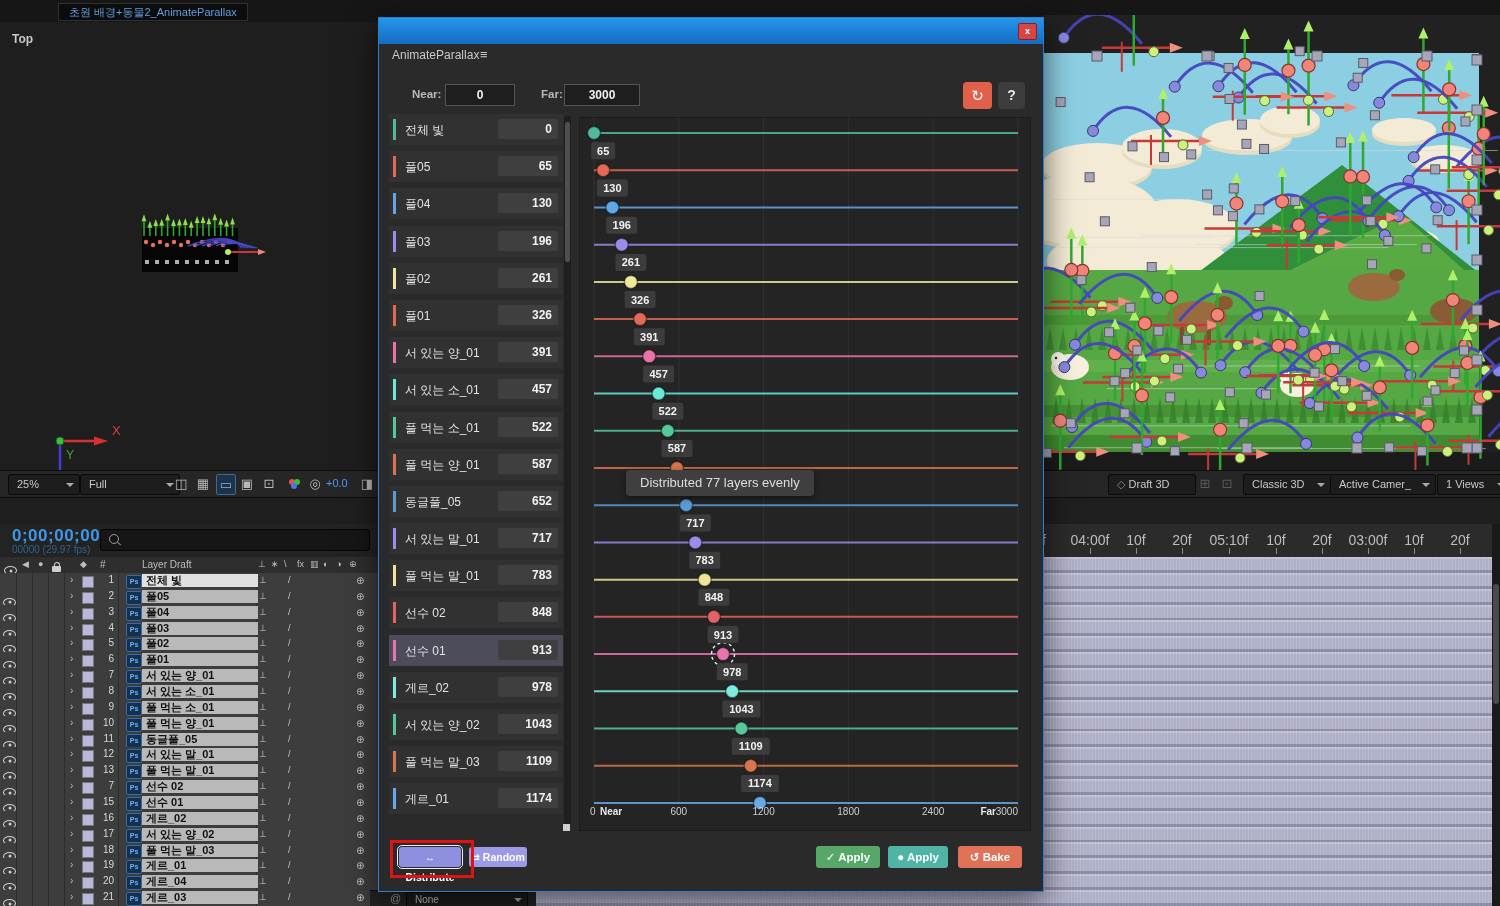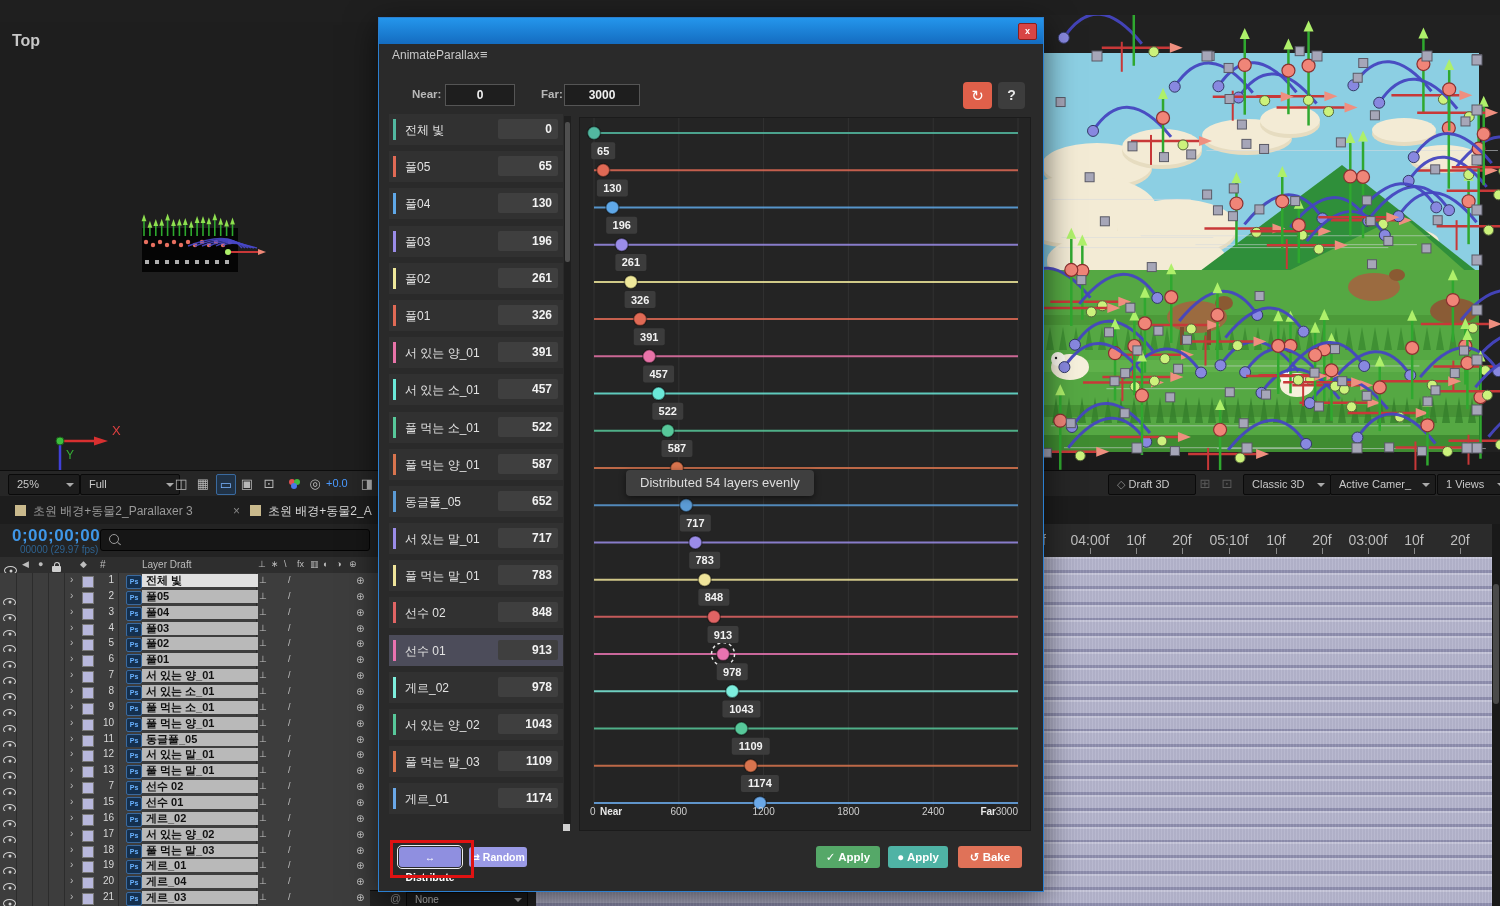--- a/index.html
+++ b/index.html
@@ -2,36 +2,36 @@
 <html><head>
 <meta charset="utf-8">
 <style>
   html,body{margin:0;padding:0;background:#101010;font-family:"Liberation Sans","DejaVu Sans",sans-serif;}
   #screen{position:relative;width:1500px;height:906px;overflow:hidden;background:#1f1f1f;}
   .abs{position:absolute;}
   
   #topbar{left:0;top:0;width:1500px;height:22px;background:#161616;border-bottom:1px solid #000;}
   #comp-tab{left:58px;top:3px;height:16px;padding:0 10px;background:#0c0c0c;border:1px solid #303030;color:#5f9fdf;font-size:11px;line-height:16px;}
   #left-viewport{left:0;top:22px;width:378px;height:448px;background:#1e1e1e;border-right:1px solid #0a0a0a;}
-  #view-label{left:12px;top:10px;color:#c8c8c8;font-size:16px;font-weight:bold;}
+  #view-label{left:12px;top:10px;color:#c8c8c8;font-size:12px;font-weight:bold;}
   
   #viewer-toolbar{left:0;top:470px;width:1500px;height:26px;background:#262626;border-top:1px solid #0d0d0d;border-bottom:1px solid #0d0d0d;}
   .dd{position:absolute;height:19px;background:#1d1d1d;border:1px solid #0a0a0a;border-radius:2px;color:#c8c8c8;font-size:11px;line-height:19px;padding:0 18px 0 8px;white-space:nowrap;overflow:hidden;}
   .chev{position:absolute;right:5px;top:8px;width:0;height:0;border-left:4px solid transparent;border-right:4px solid transparent;border-top:4px solid #aaa;}
   .tbicon{position:absolute;top:3px;width:18px;height:19px;color:#b8b8b8;font-size:13px;text-align:center;line-height:19px;}
   .tbicon.hl{background:#203246;border:1px solid #3a6a9f;color:#7ab4ff;border-radius:2px;}
   .rgbdots i{position:absolute;width:6px;height:6px;border-radius:50%;}
   
   #tl-tabrow{left:0;top:496px;width:1500px;height:28px;background:#1d1d1d;border-bottom:1px solid #0c0c0c;}
   .tltab{position:absolute;top:4px;height:24px;font-size:12px;color:#9a9a9a;line-height:22px;}
   .tltab .sq{display:inline-block;width:11px;height:11px;background:#c9b98c;margin-right:7px;vertical-align:-1px;}
   .tltab.active{color:#dcdcdc;border-bottom:2px solid #4a9aff;}
   #tl-timebar{left:0;top:524px;width:378px;height:33px;background:#232323;}
   #timecode{left:12px;top:2px;color:#3f97e8;font-size:17px;font-weight:bold;letter-spacing:.5px;}
-  #frameinfo{left:20px;top:20px;color:#2e628f;font-size:10px;}
+  #frameinfo{left:12px;top:20px;color:#2e628f;font-size:10px;}
   #searchbox{left:100px;top:5px;width:268px;height:20px;background:#161616;border:1px solid #040404;border-radius:3px;}
   .mag{position:absolute;left:8px;top:4px;width:8px;height:8px;border:1.4px solid #9a9a9a;border-radius:50%;}
   .mag:after{content:"";position:absolute;left:7px;top:8px;width:4px;height:1.4px;background:#9a9a9a;transform:rotate(40deg);}
   #ruler{left:378px;top:524px;width:1114px;height:33px;background:#2b2b2b;border-bottom:1px solid #101010;overflow:hidden;}
   .rtick{position:absolute;top:8px;color:#bdbdbd;font-size:14px;transform:translateX(-50%);}
   .rtickmark{position:absolute;top:24px;width:1px;height:6px;background:#8a8a8a;}
   #lavender{left:378px;top:557px;width:1114px;height:349px;
     background:repeating-linear-gradient(90deg,rgba(255,255,255,.05) 0 1px,rgba(0,0,0,.03) 1px 3px),
                repeating-linear-gradient(180deg,#c6c6da 0 2px,#b5b5cd 2px 13px,#8e8eae 13px 15.86px);}
   #rscroll{left:1492px;top:524px;width:8px;height:382px;background:#191919;}
@@ -80,20 +80,23 @@
   #btn-reset{left:579px;top:828px;width:64px;height:22px;background:#e07258;font-size:11.5px;line-height:22px;}
   #annotate{left:390px;top:840px;width:78px;height:32px;border:3px solid #e01212;z-index:60;}
   #dialog{z-index:40;}
   #annotate{position:absolute;}
 </style>
 </head>
 <body>
 
 <div id="screen">
 
+  <div class="abs" id="topbar">
+    <div class="abs" id="comp-tab">초원 배경+동물2_AnimateParallax</div>
+  </div>
 
   <div class="abs" id="left-viewport">
     <div class="abs" id="view-label">Top</div>
     <svg class="abs" id="ministrip" width="150" height="80" style="left:130px;top:178px">
         <rect x="12" y="28" width="96" height="44" fill="#050505"></rect>
         <line x1="14" y1="36" x2="14" y2="21.329937214031816" stroke="#2da82d" stroke-width="1.6"></line>
           <polygon points="11.6,21.329937214031816 16.4,21.329937214031816 14,14.329937214031816" fill="#8ee050"></polygon>
         <line x1="19.9" y1="36" x2="19.9" y2="27.85264252498746" stroke="#2da82d" stroke-width="1.6"></line>
           <polygon points="17.5,27.85264252498746 22.299999999999997,27.85264252498746 19.9,20.85264252498746" fill="#8ee050"></polygon>
         <line x1="25.8" y1="36" x2="25.8" y2="25.910360967740417" stroke="#2da82d" stroke-width="1.6"></line>
@@ -718,25 +721,20 @@
     <div class="tbicon" style="left:358px">◨</div>
 
     <div class="dd" style="left:1108px;top:3px;width:60px"><span style="color:#8a8a8a">◇</span> <span>Draft 3D</span></div>
     <div class="tbicon" style="left:1196px;color:#5a5a5a">⊞</div>
     <div class="tbicon" style="left:1218px;color:#5a5a5a">⊡</div>
     <div class="dd" style="left:1243px;top:3px;width:60px"><span>Classic 3D</span><i class="chev"></i></div>
     <div class="dd" style="left:1330px;top:3px;width:78px"><span>Active Camer_</span><i class="chev"></i></div>
     <div class="dd" style="left:1437px;top:3px;width:46px"><span>1 Views</span><i class="chev"></i></div>
   </div>
 
-  <div class="abs" id="tl-tabrow">
-    <div class="tltab" style="left:15px"><span class="sq"></span><span>초원 배경+동물2_Parallaxer 3</span></div>
-    <div class="tltab" style="left:233px;color:#888">×</div>
-    <div class="tltab active" style="left:250px;width:128px;overflow:hidden"><span class="sq"></span><span>초원 배경+동물2_A</span></div>
-  </div>
 
   <div class="abs" id="tl-timebar">
     <div class="abs" id="timecode">0;00;00;00</div>
     <div class="abs" id="frameinfo">00000 (29.97 fps)</div>
     <div class="abs" id="searchbox">
         <span class="mag"></span>
       </div>
   </div>
 
   <div class="abs" id="ruler">
@@ -1348,21 +1346,21 @@
           <text x="10" y="697" fill="#cfcfcf" font-size="10">0</text>
         <text x="20" y="697" fill="#e8e8e8" font-size="10" font-weight="bold">Near</text>
           <text x="98.8" y="697" fill="#cfcfcf" font-size="10" text-anchor="middle">600</text>
           <text x="183.6" y="697" fill="#cfcfcf" font-size="10" text-anchor="middle">1200</text>
           <text x="268.4" y="697" fill="#cfcfcf" font-size="10" text-anchor="middle">1800</text>
           <text x="353.2" y="697" fill="#cfcfcf" font-size="10" text-anchor="middle">2400</text>
           <text x="416" y="697" fill="#e8e8e8" font-size="10" font-weight="bold" text-anchor="end">Far</text>
         <text x="438" y="697" fill="#cfcfcf" font-size="10" text-anchor="end">3000</text>
         </svg>
     </div>
-    <div id="tooltip">Distributed 54 layers evenly</div>
+    <div id="tooltip">Distributed 77 layers evenly</div>
 
     <div class="dlgbtn" id="btn-distribute"><span>↔</span> <span>Distribute</span></div>
     <div class="dlgbtn" id="btn-random"><span>⇄</span> <span>Random</span></div>
     <div class="dlgbtn" id="btn-apply"><span>✓</span> <span>Apply</span></div>
     <div class="dlgbtn" id="btn-bake"><span>●</span> <span>Apply</span></div>
     <div class="dlgbtn" id="btn-reset"><span>↺</span> <span>Bake</span></div>
   </div>
 
   <div class="abs" id="annotate"></div>
 

